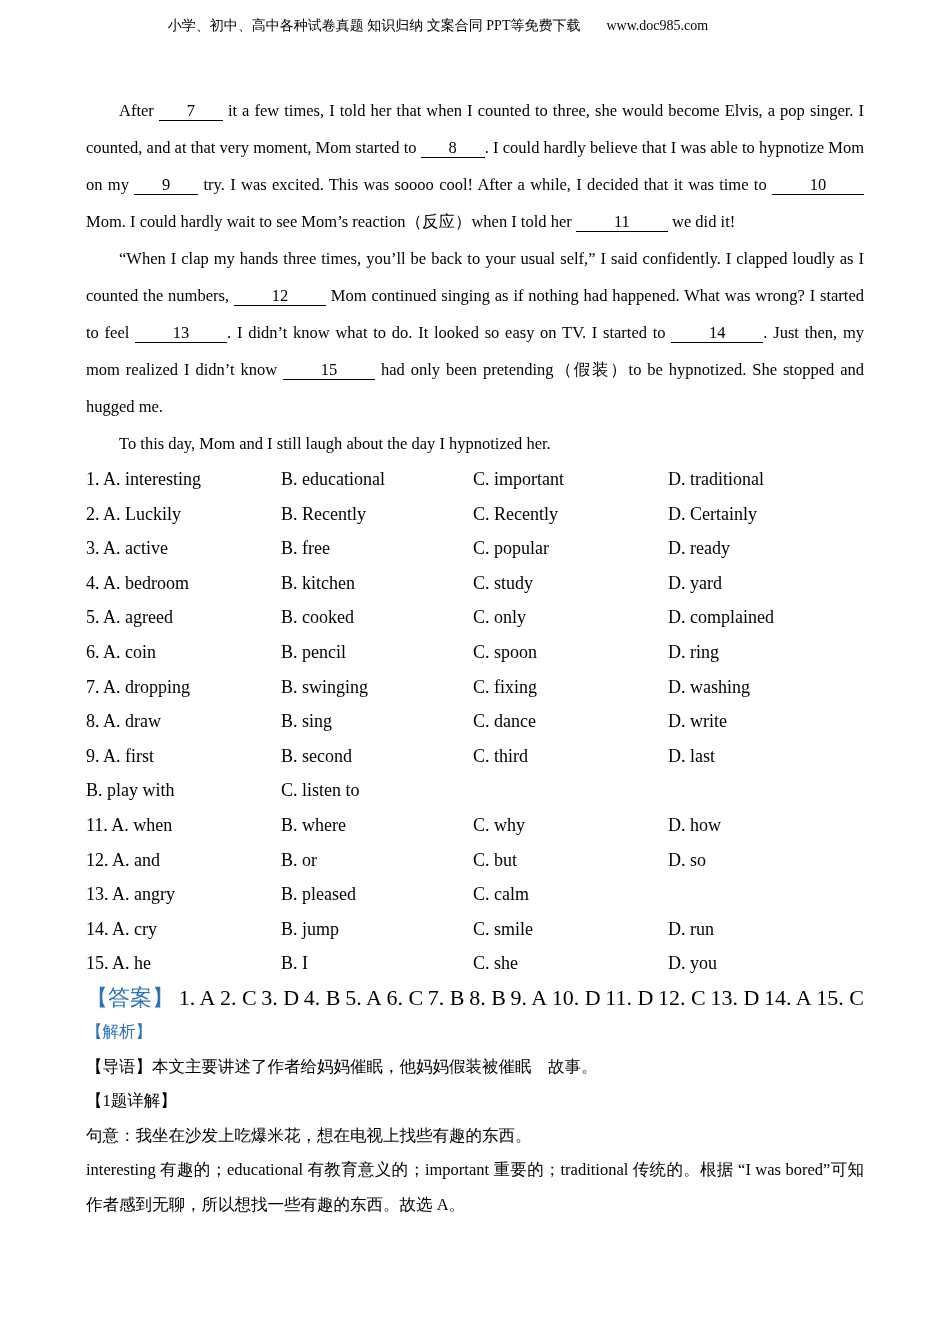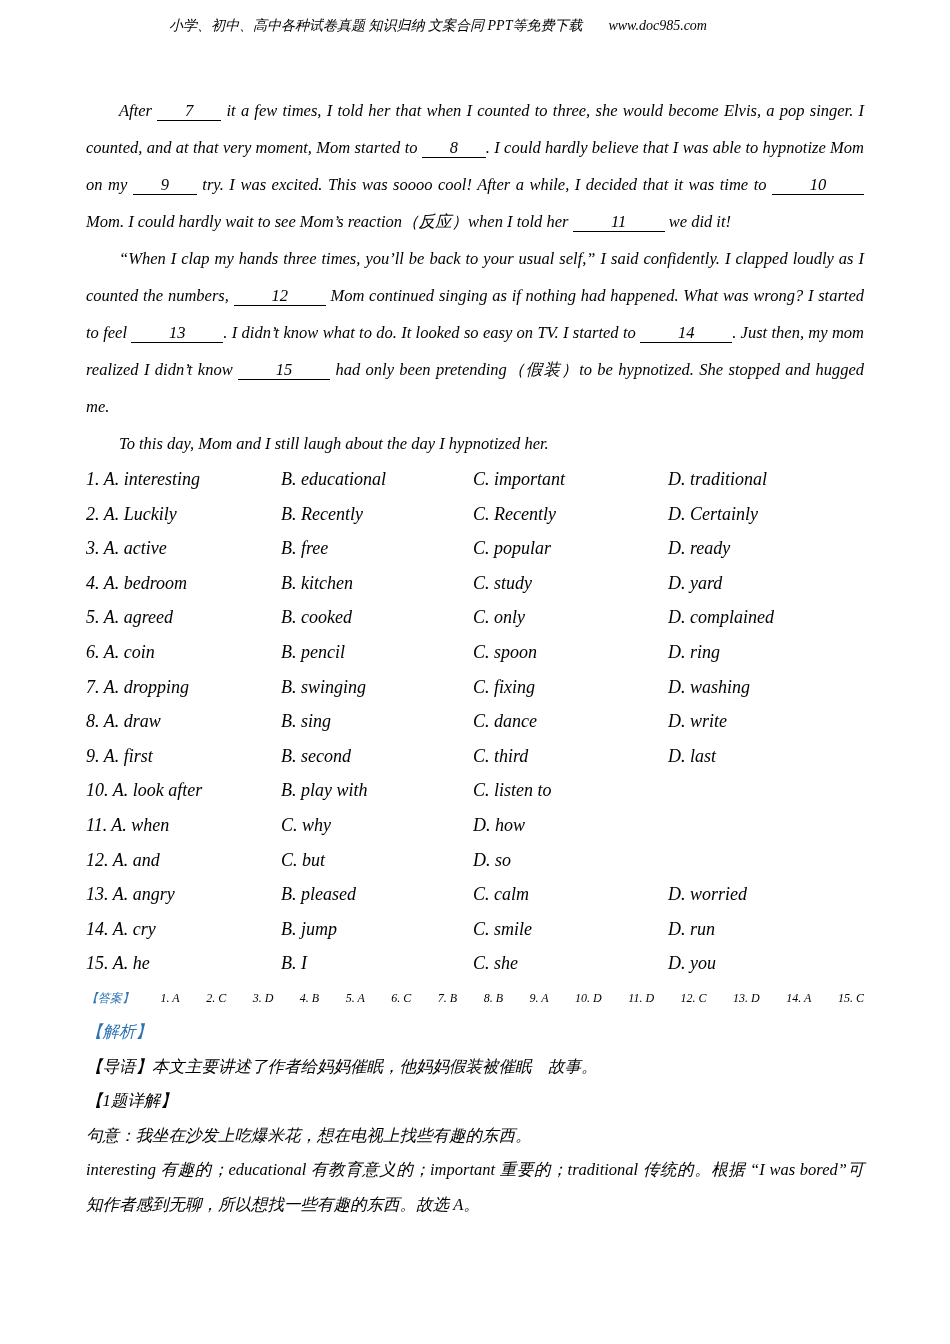--- a/index.html
+++ b/index.html
@@ -3,21 +3,21 @@
 <meta charset="utf-8">
 <style>
   :root { --accent: #2E74B5; }
   * { box-sizing: border-box; }
   html, body { margin: 0; padding: 0; background: #fff; }
   body {
     width: 950px; height: 1344px; overflow: hidden;
     font-family: "Liberation Serif", "DejaVu Serif", "DejaVu Sans", serif;
     color: #000;
   }
-  .page { width: 876px; height: 1344px; background: #fff; position: relative; font-style: italic; }
+  .page { width: 876px; height: 1344px; background: #fff; position: relative; }
 
   .header {
     padding-top: 15px;
     text-align: center;
     font-size: 14px;
     line-height: 21px;
     white-space: nowrap;
   }
   .header .url { margin-left: 26px; }
 
@@ -47,21 +47,21 @@
     display: grid;
     grid-template-columns: 195px 192px 195px 1fr;
     line-height: 34.6px;
   }
   .opt-cell { white-space: nowrap; }
 
   .answers-line {
     display: flex;
     justify-content: space-between;
     align-items: center;
-    font-size: 12px;
+    font-size: 22px;
     line-height: 34.5px;
     white-space: nowrap;
   }
   .blue { color: var(--accent, #2E74B5); }
 
   .cn-line {
     font-size: 16.5px;
     line-height: 34.5px;
     text-align: justify;
   }
@@ -132,39 +132,39 @@
           <div class="opt-cell">C. dance</div>
           <div class="opt-cell">D. write</div>
         </div>
         <div class="opt-row">
           <div class="opt-cell">9. A. first</div>
           <div class="opt-cell">B. second</div>
           <div class="opt-cell">C. third</div>
           <div class="opt-cell">D. last</div>
         </div>
         <div class="opt-row">
-          <div class="opt-cell">10. A. look after</div>
           <div class="opt-cell">B. play with</div>
           <div class="opt-cell">C. listen to</div>
         </div>
         <div class="opt-row">
           <div class="opt-cell">11. A. when</div>
+          <div class="opt-cell">B. where</div>
           <div class="opt-cell">C. why</div>
           <div class="opt-cell">D. how</div>
         </div>
         <div class="opt-row">
           <div class="opt-cell">12. A. and</div>
+          <div class="opt-cell">B. or</div>
           <div class="opt-cell">C. but</div>
           <div class="opt-cell">D. so</div>
         </div>
         <div class="opt-row">
           <div class="opt-cell">13. A. angry</div>
           <div class="opt-cell">B. pleased</div>
           <div class="opt-cell">C. calm</div>
-          <div class="opt-cell">D. worried</div>
         </div>
         <div class="opt-row">
           <div class="opt-cell">14. A. cry</div>
           <div class="opt-cell">B. jump</div>
           <div class="opt-cell">C. smile</div>
           <div class="opt-cell">D. run</div>
         </div>
         <div class="opt-row">
           <div class="opt-cell">15. A. he</div>
           <div class="opt-cell">B. I</div>

